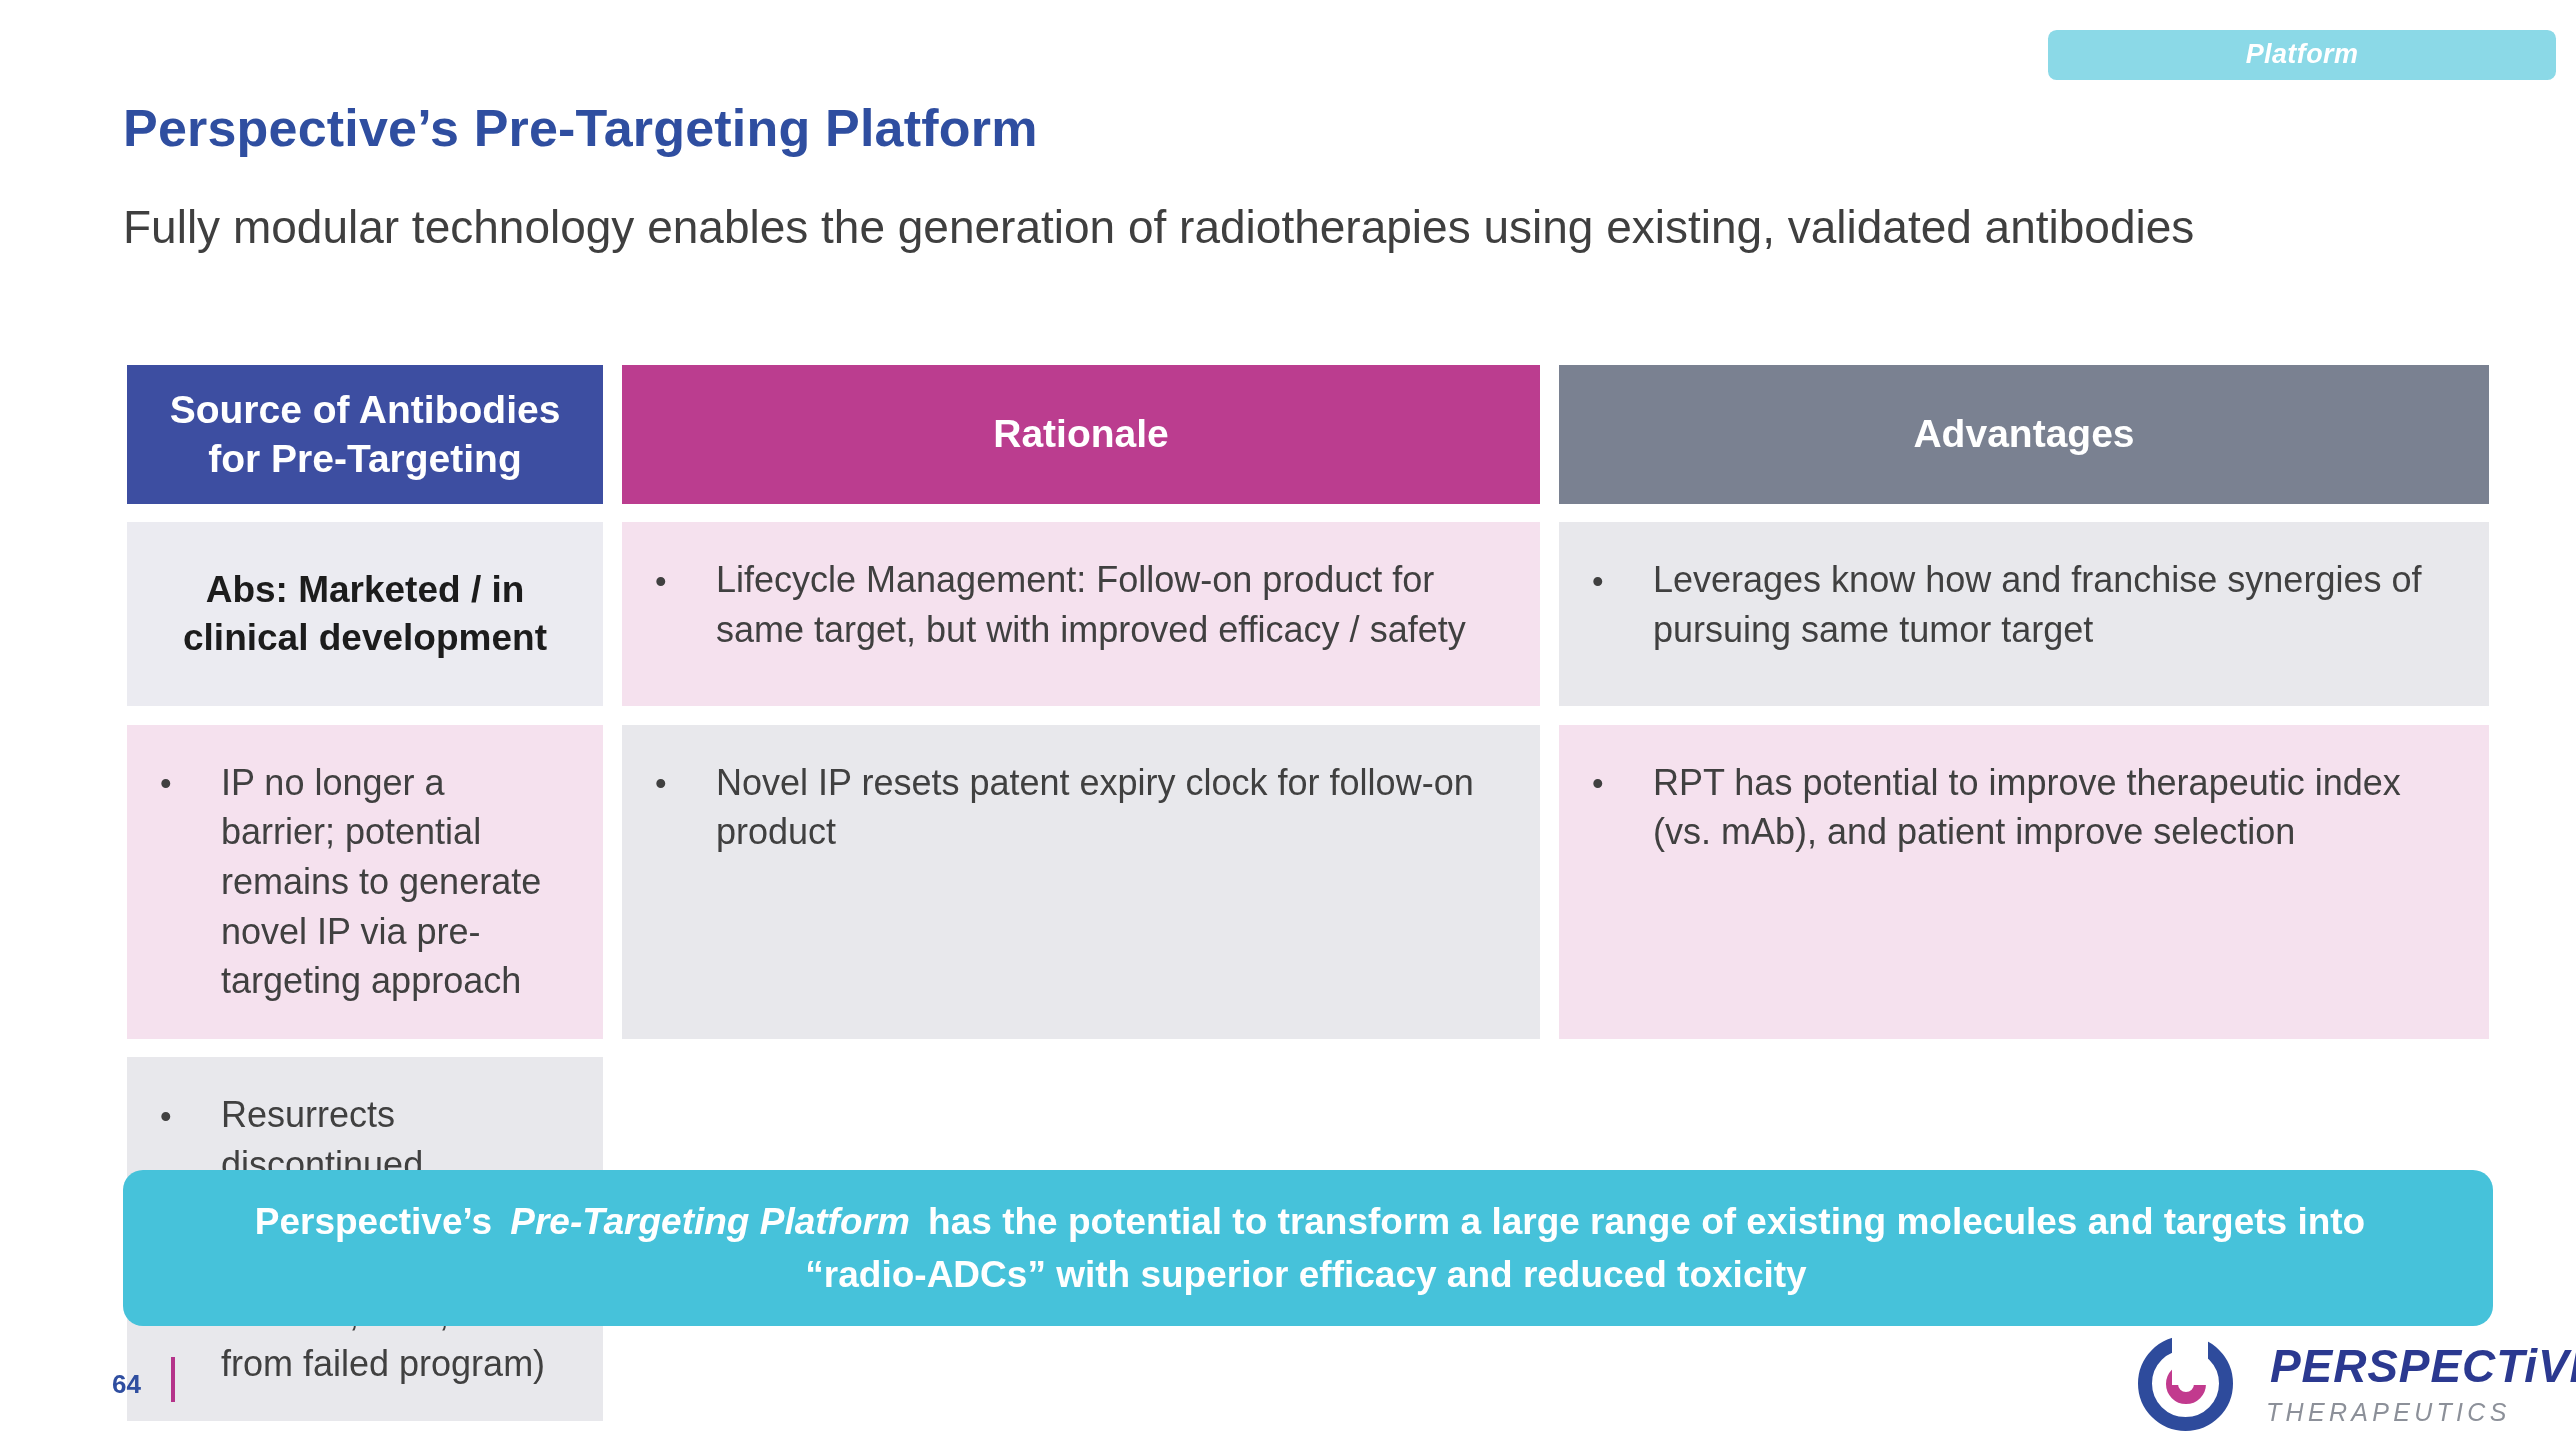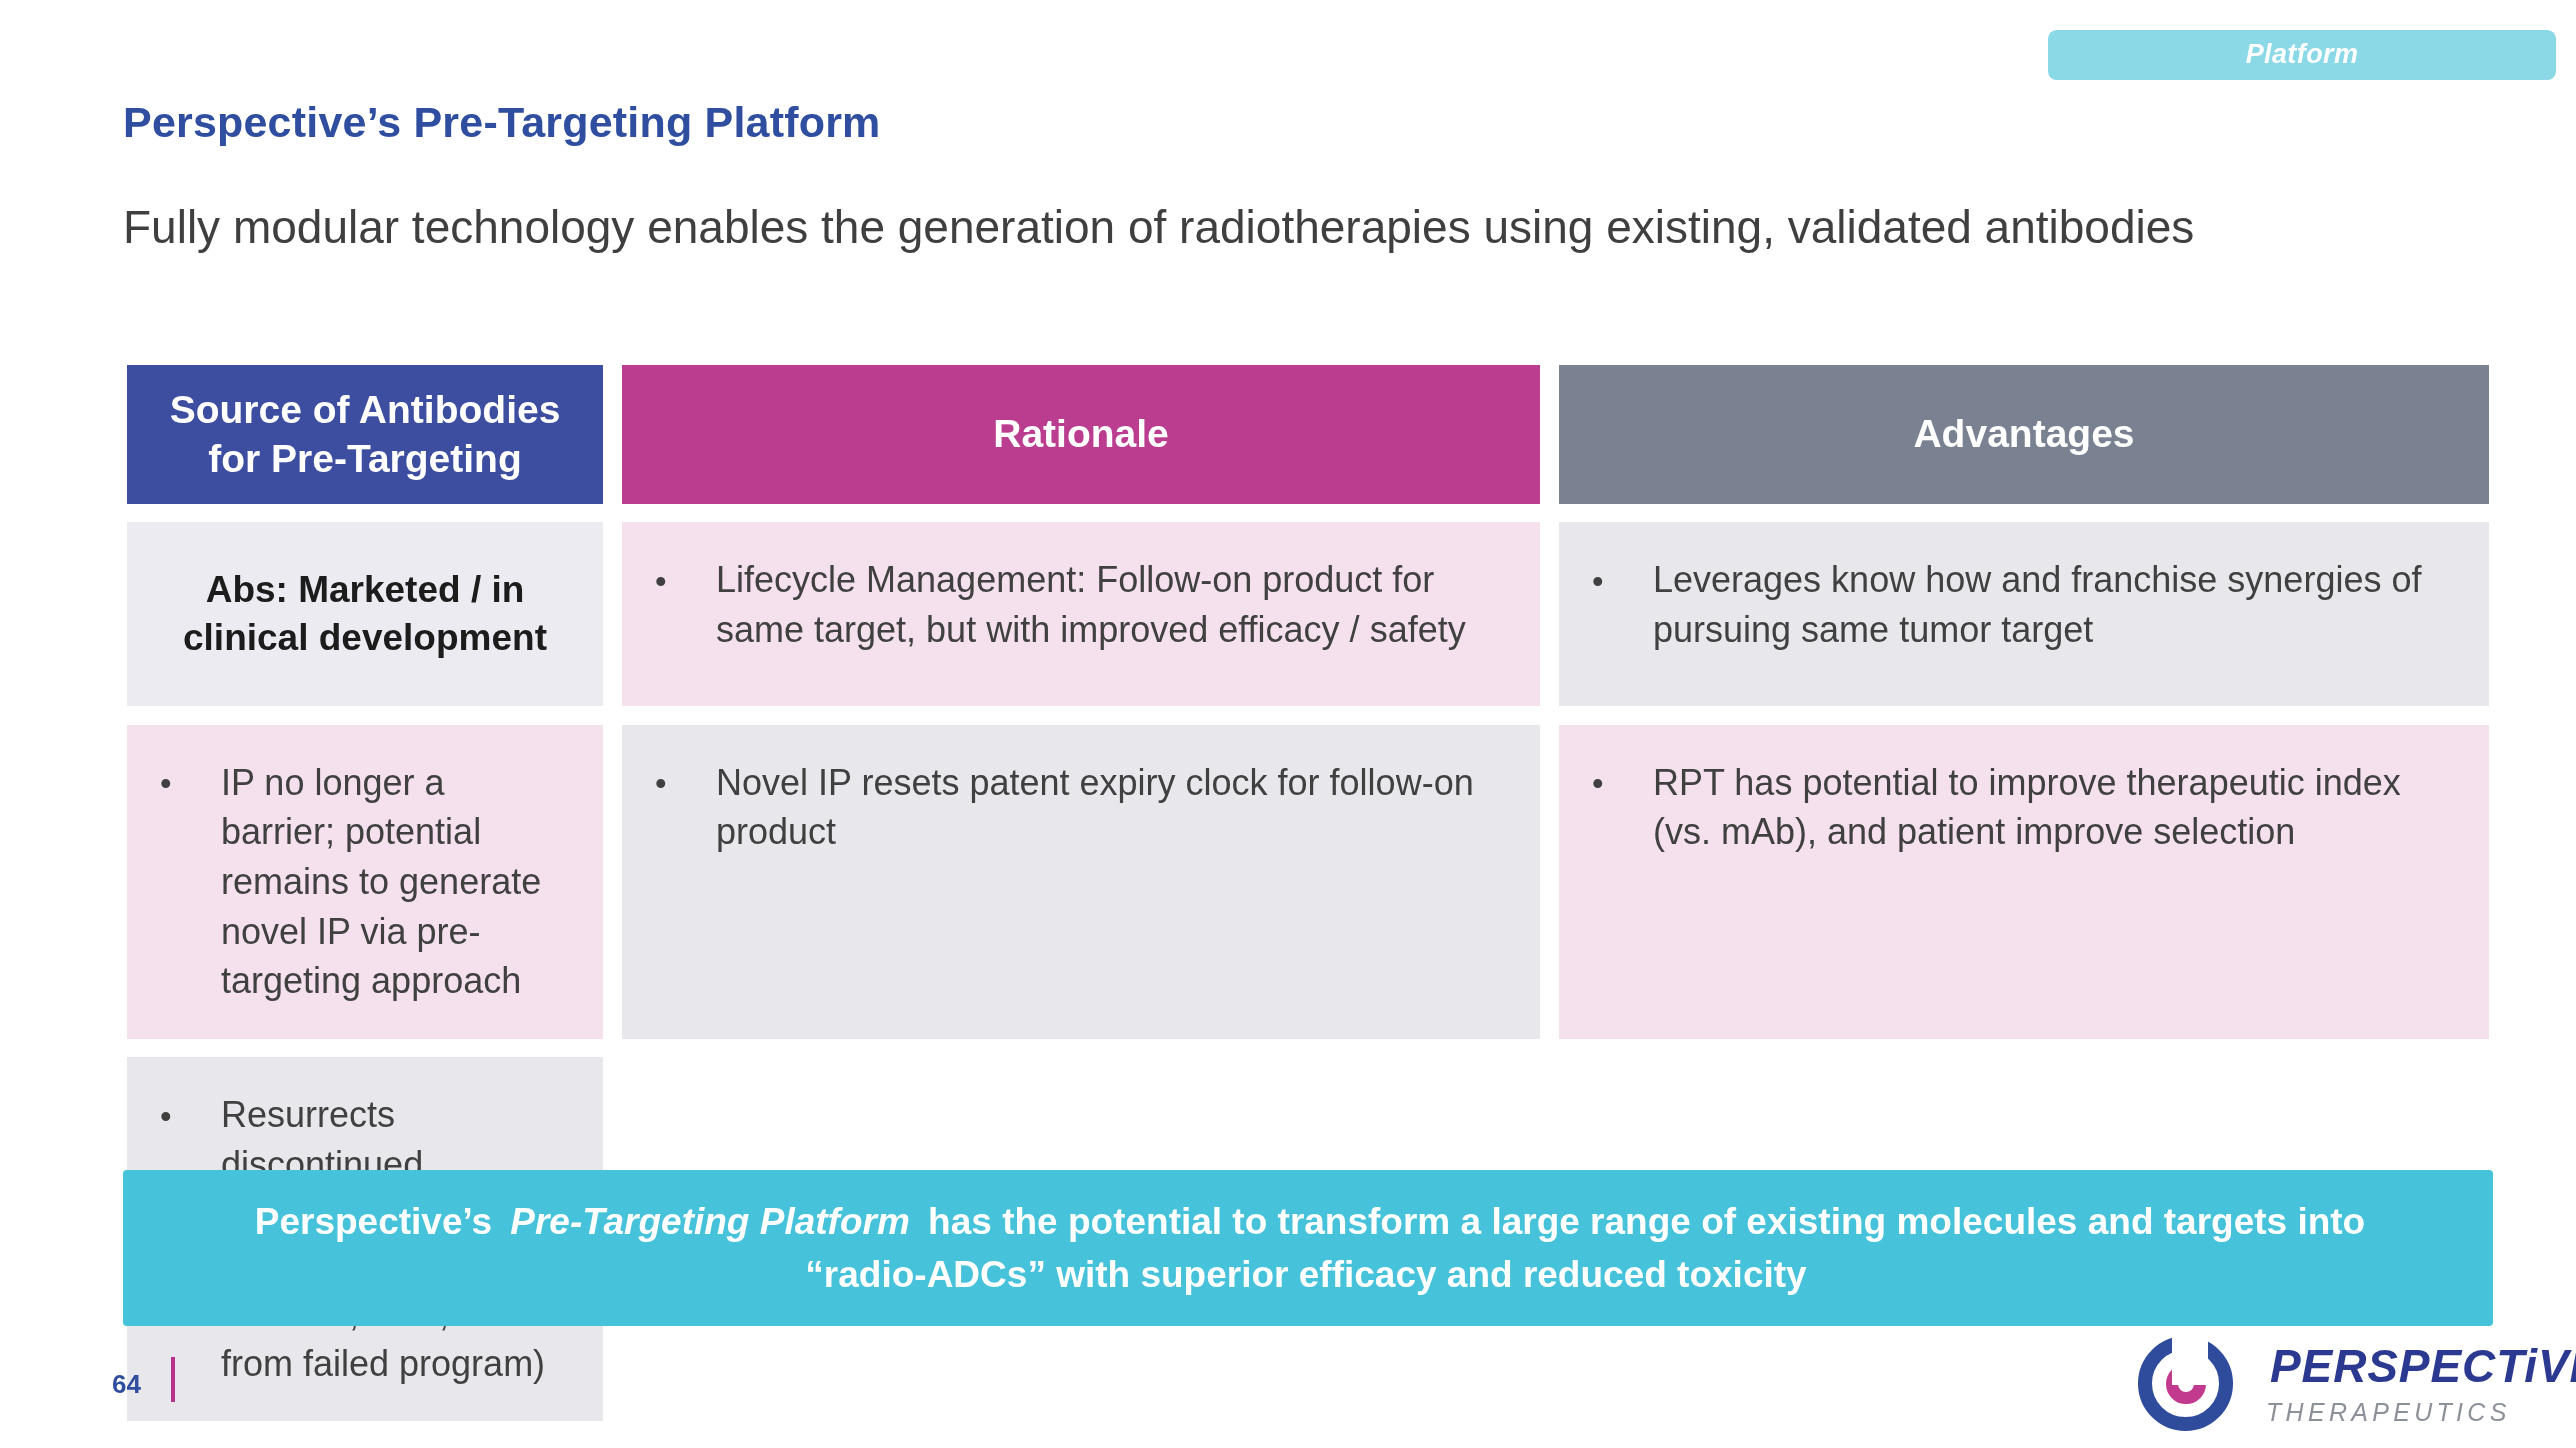--- a/index.html
+++ b/index.html
@@ -17,21 +17,21 @@
     position: absolute; top: 13.7px; left: 2032px; width: 508px; height: 50px;
     background: #8BD9E7; border-radius: 8.6px;
     display: flex; align-items: center; justify-content: center;
     color: #ffffff; font-weight: bold; font-style: italic; font-size: 27px;
     letter-spacing: 0.4px;
   }
 
   
   .page-title {
     position: absolute; top: 82px; left: 107px;
-    color: #2F4EA0; font-size: 43px; font-weight: 600; letter-spacing: 0.2px;
+    color: #2F4EA0; font-size: 52px; font-weight: 600; letter-spacing: 0.2px;
   }
   .page-subtitle {
     position: absolute; top: 184px; left: 107px;
     color: #3F3F3F; font-size: 46px; font-weight: 400;
   }
 
   
   .ptable {
     position: absolute; top: 345px; left: 107px; width: 2370px;
     display: grid;
@@ -62,21 +62,21 @@
   .bcell.c-rationale  { background: #F5E1EE; }
   .bcell.c-advantages { background: #E8E8EC; }
   .bullet {
     flex: 0 0 53px; color: #404040; font-size: 33px; padding-top: 3.4px;
   }
   .cell-text { flex: 1 1 auto; }
 
   
   .summary-banner {
     position: absolute; top: 1154px; left: 107px; width: 2370px; min-height: 143px;
-    background: #46C2DA; border-radius: 4px;
+    background: #46C2DA; border-radius: 20px;
     display: flex; align-items: center; justify-content: center;
     padding: 20.6px 77px; text-align: center;
     color: #ffffff; font-size: 37px; font-weight: 600; line-height: 1.45;
   }
   .summary-banner .emphasis { font-style: italic; font-weight: 700; }
 
   
   .page-number {
     position: absolute; left: 96px; top: 1353px;
     color: #2F4EA0; font-weight: bold; font-size: 26px;

